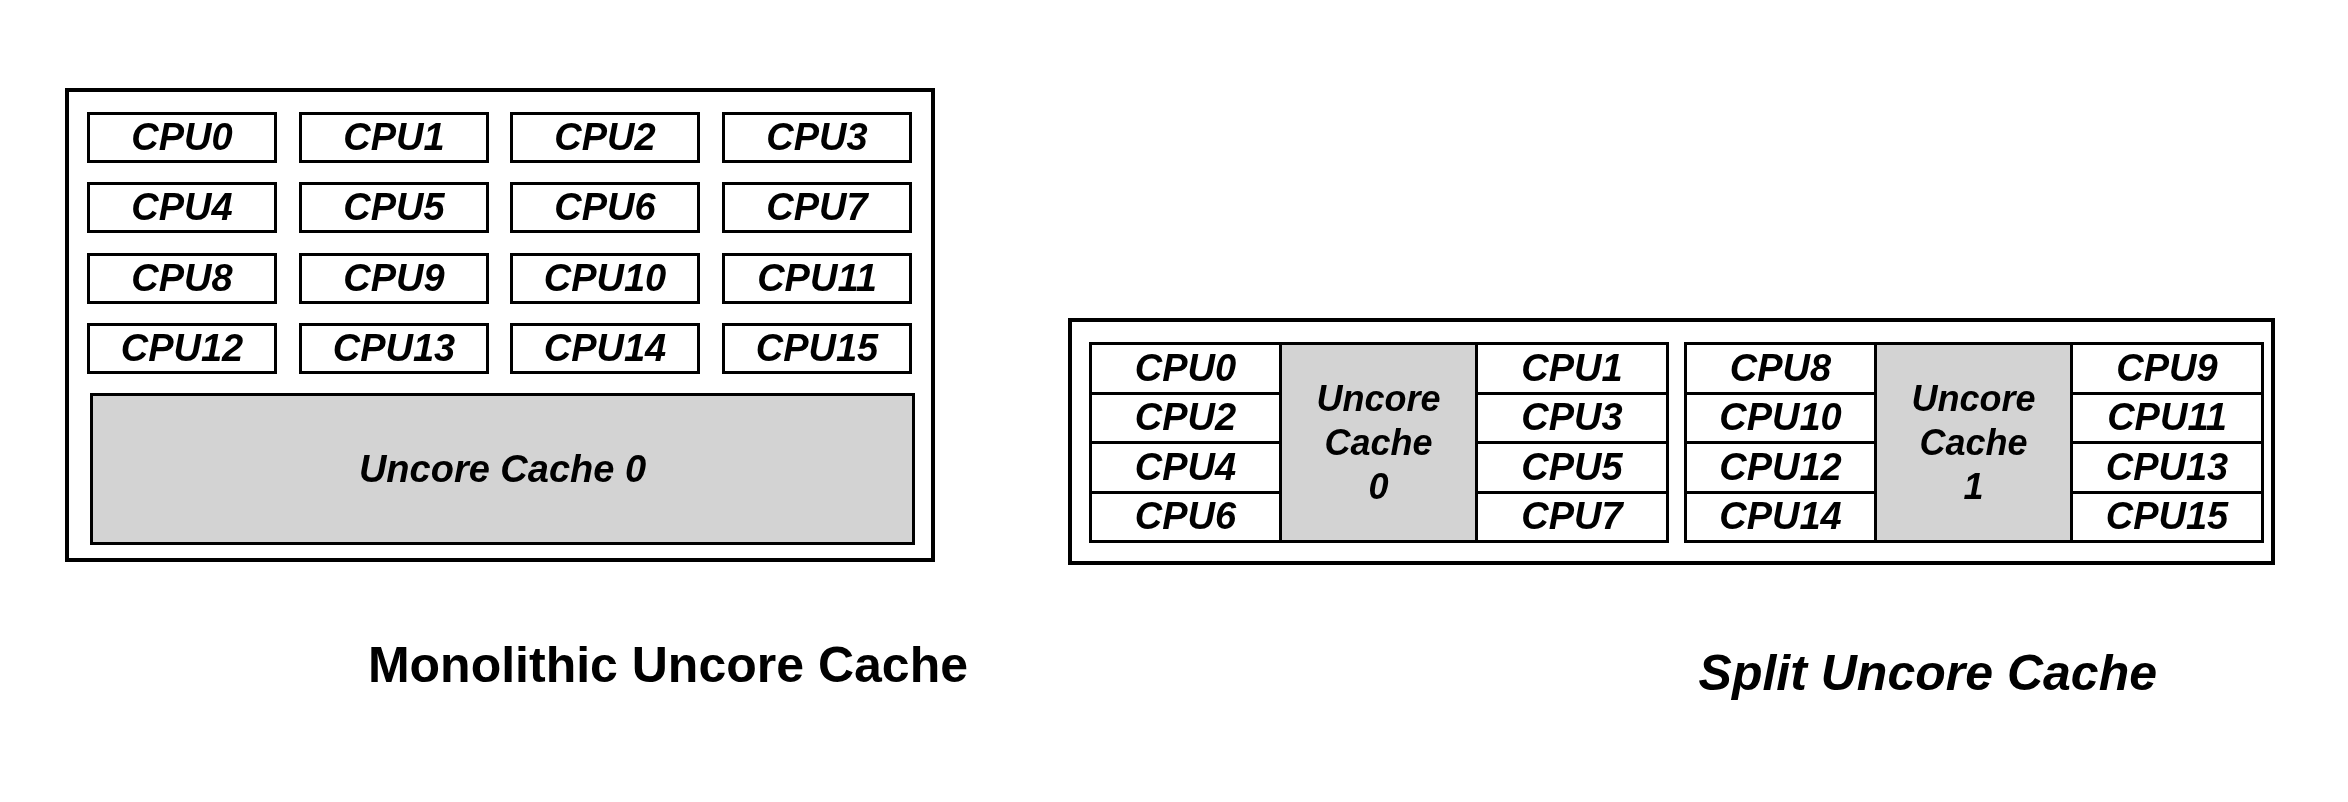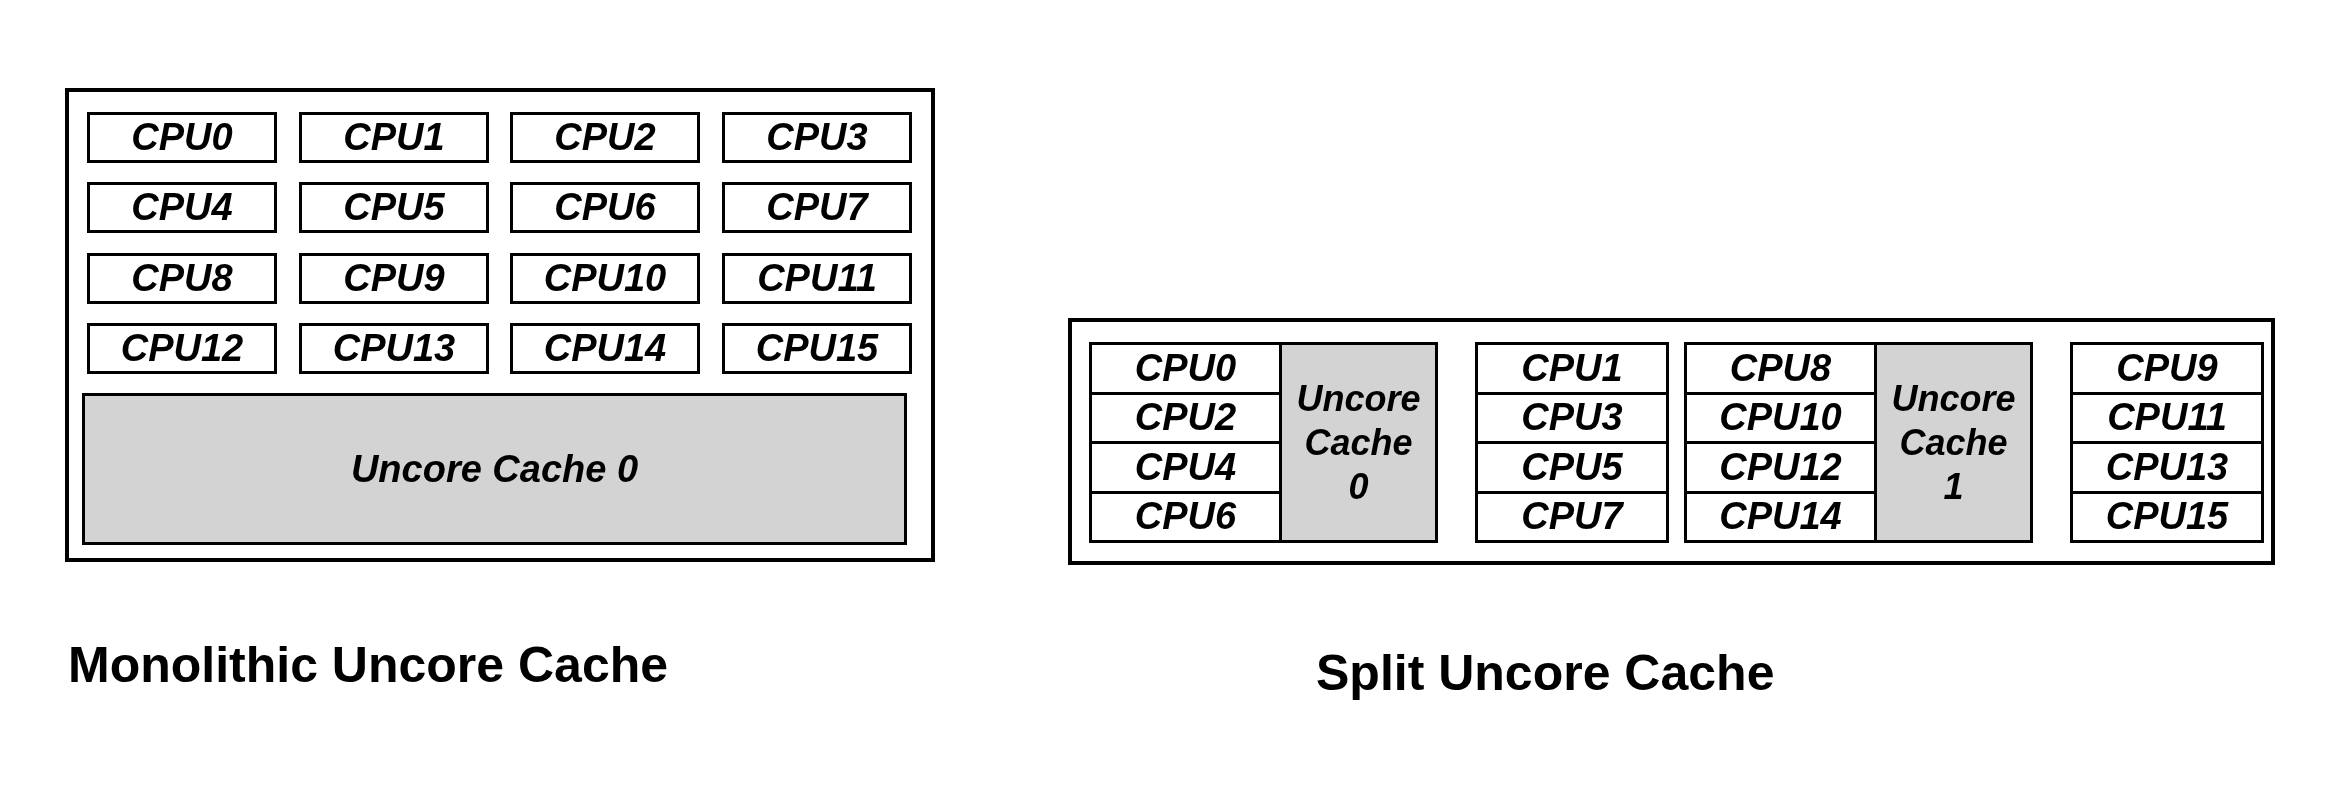--- a/index.html
+++ b/index.html
@@ -38,21 +38,21 @@
   .cache-box {
     position: absolute;
     box-sizing: border-box;
     border: 3px solid var(--border, #000000);
     background: var(--cache-fill, #d3d3d3);
     display: flex;
     align-items: center;
     justify-content: center;
     font-weight: bold;
   }
-  #mono-cache { left: 13px; top: 301px; width: 825px; height: 152px; font-size: 38px; }
+  #mono-cache { left: 21px; top: 301px; width: 825px; height: 152px; font-size: 38px; }
 
   .cluster { position: absolute; top: 20px; width: 580px; height: 201px; }
   .split-col {
     position: absolute;
     top: 0;
     height: 201px;
     box-sizing: border-box;
     border: 3px solid var(--border, #000000);
     background: var(--cpu-fill, #ffffff);
     display: flex;
@@ -68,44 +68,44 @@
     font-size: 38px;
     font-weight: bold;
     border-bottom: 3px solid var(--border, #000000);
     background: var(--cpu-fill, #ffffff);
   }
   .split-cell:last-child { border-bottom: none; }
   .split-cache {
     position: absolute;
     left: 190px;
     top: 0;
-    width: 159px;
+    width: 199px;
     height: 201px;
     box-sizing: border-box;
     border: 3px solid var(--border, #000000);
     background: var(--cache-fill, #d3d3d3);
     display: flex;
     flex-direction: column;
     align-items: center;
     justify-content: center;
     text-align: center;
     font-size: 36px;
     font-weight: bold;
     line-height: 44px;
   }
   .caption {
     position: absolute;
     width: 900px;
-    text-align: left;
+    text-align: right;
     font-size: 50px;
     font-weight: bold;
     white-space: nowrap;
   }
   #mono-caption  { left: 68px;   top: 636px; }
-  #split-caption { left: 1316px; top: 644px; }
+  #split-caption { left: 1257px; top: 644px; font-style: italic; }
 </style>
 </head>
 <body>
 
 <div class="canvas" style="--bg: #ffffff; --border: #000000; --cpu-fill: #ffffff; --cache-fill: #d3d3d3; --text: #000000;">
 
   <section>
     <div class="outer-box" id="mono-box">
       <div id="mono-grid">
           <div class="cpu-cell" style="left: 18px; top: 20px;">CPU0</div>

